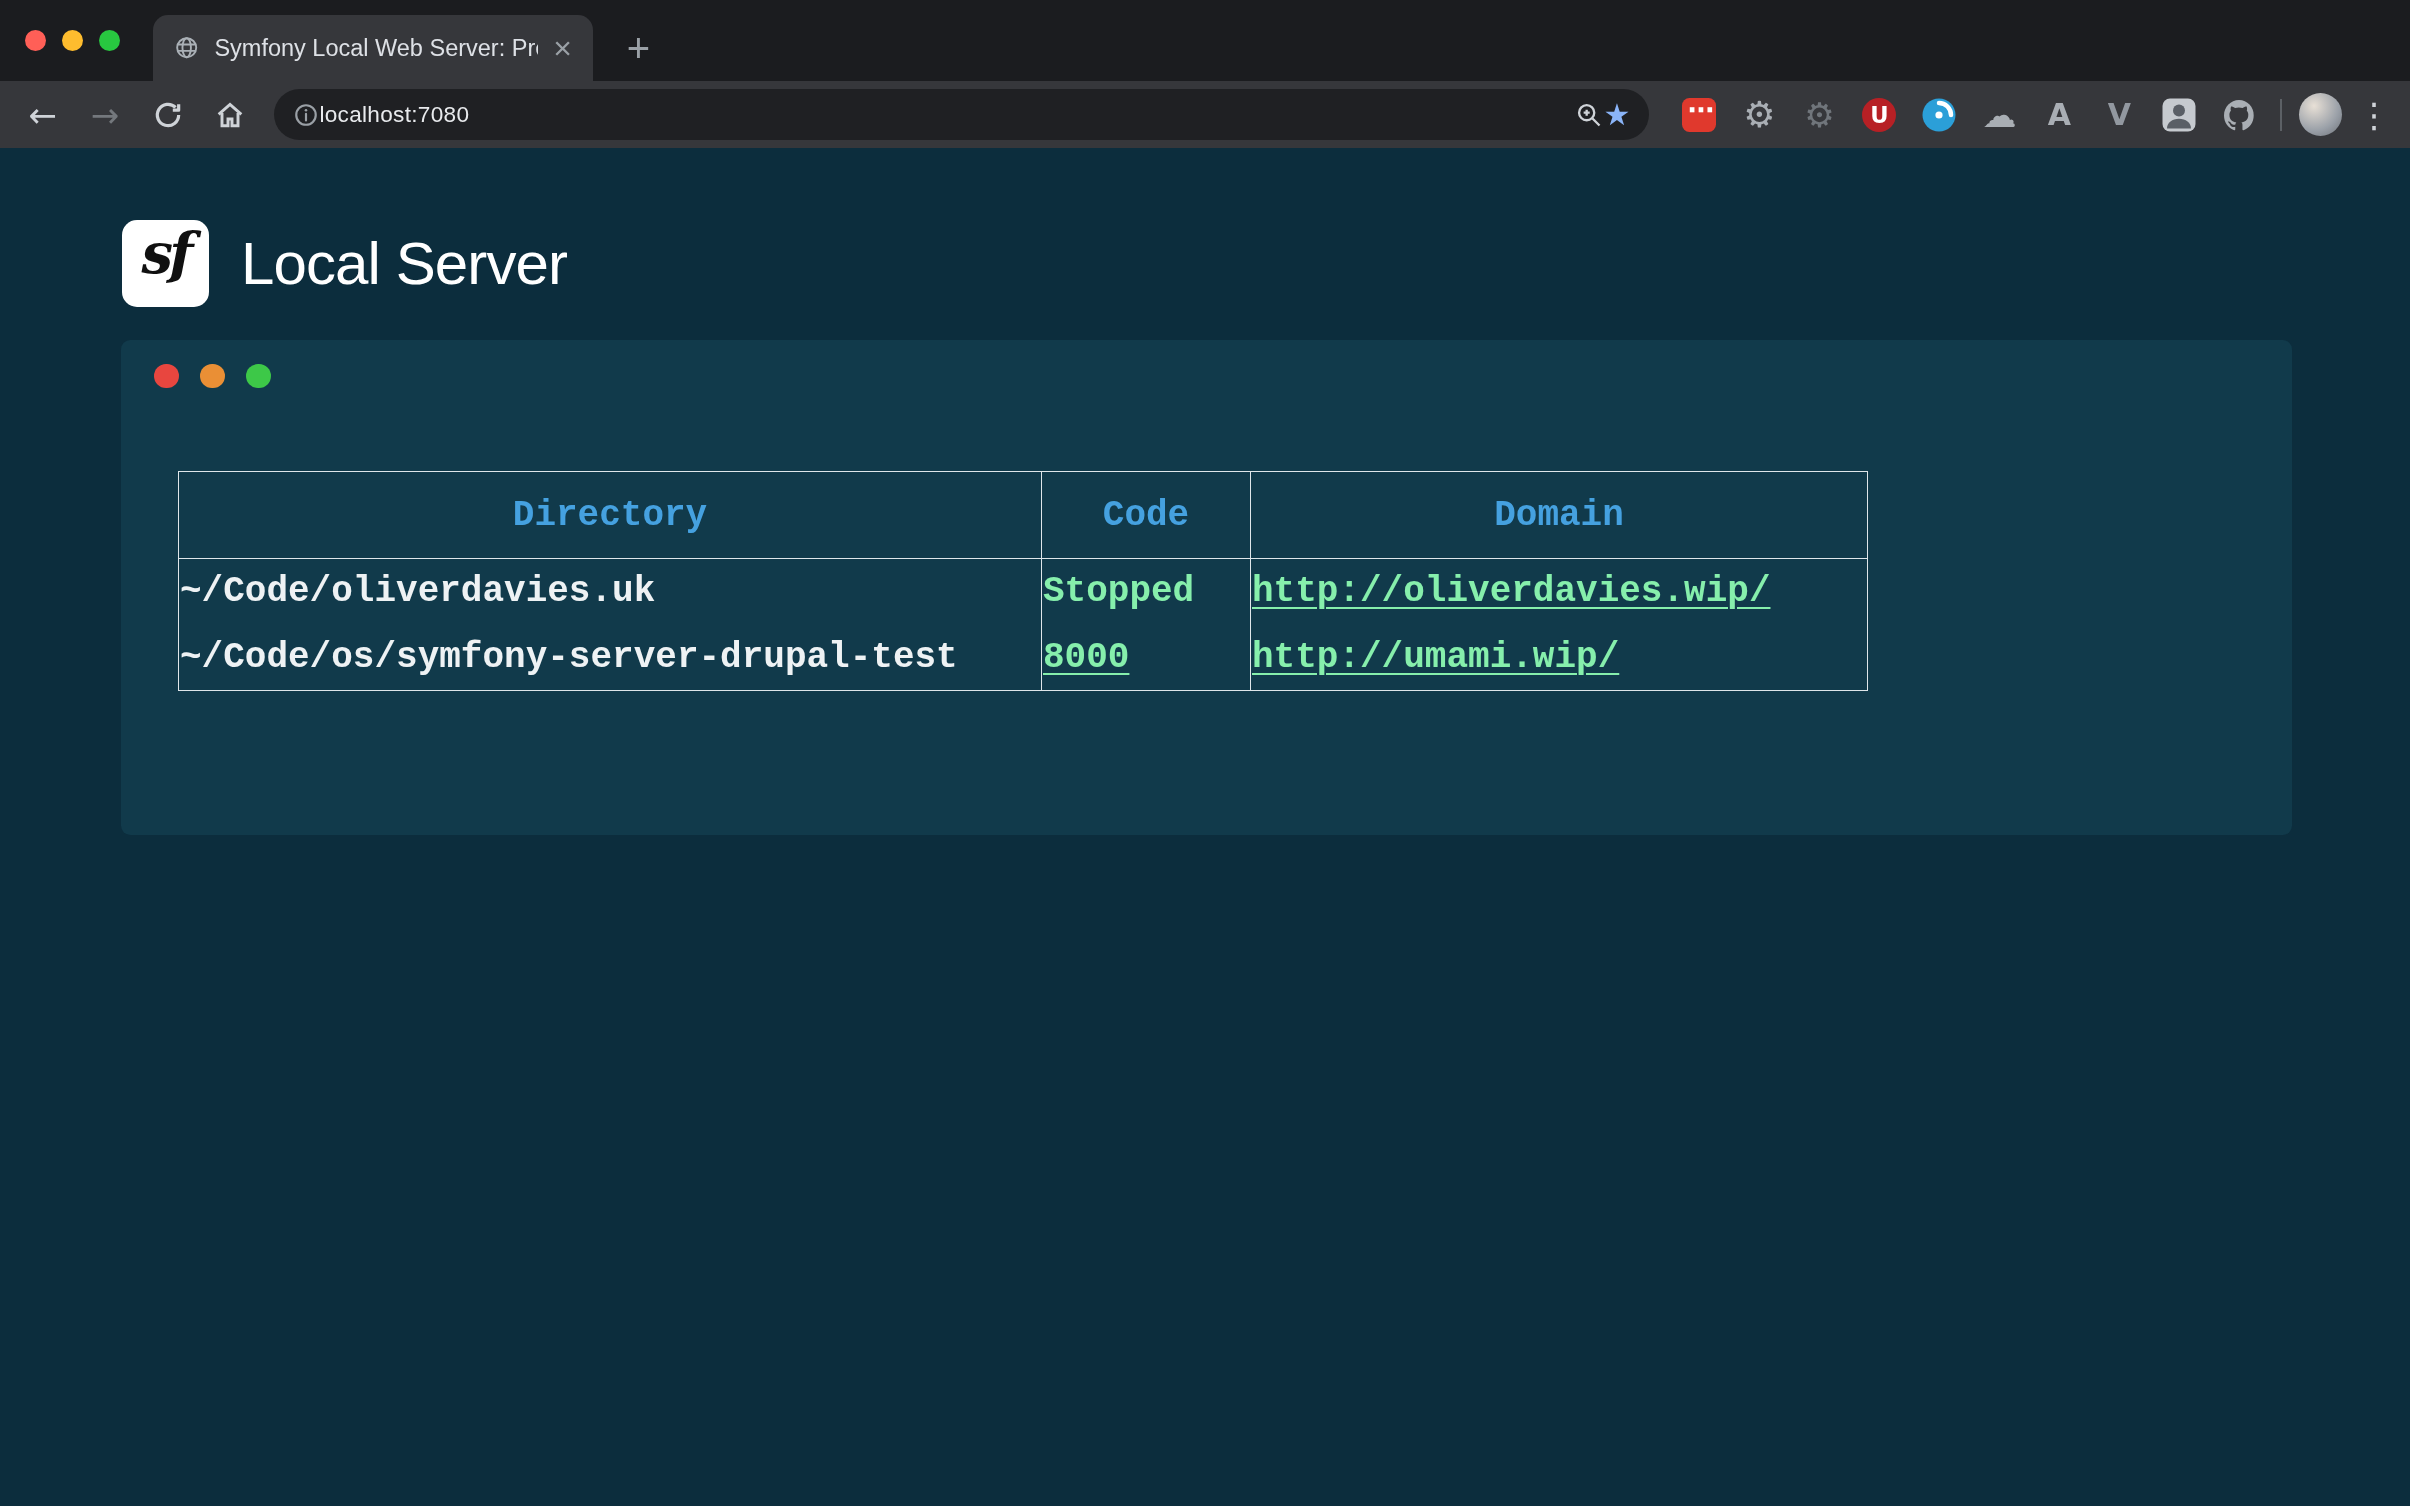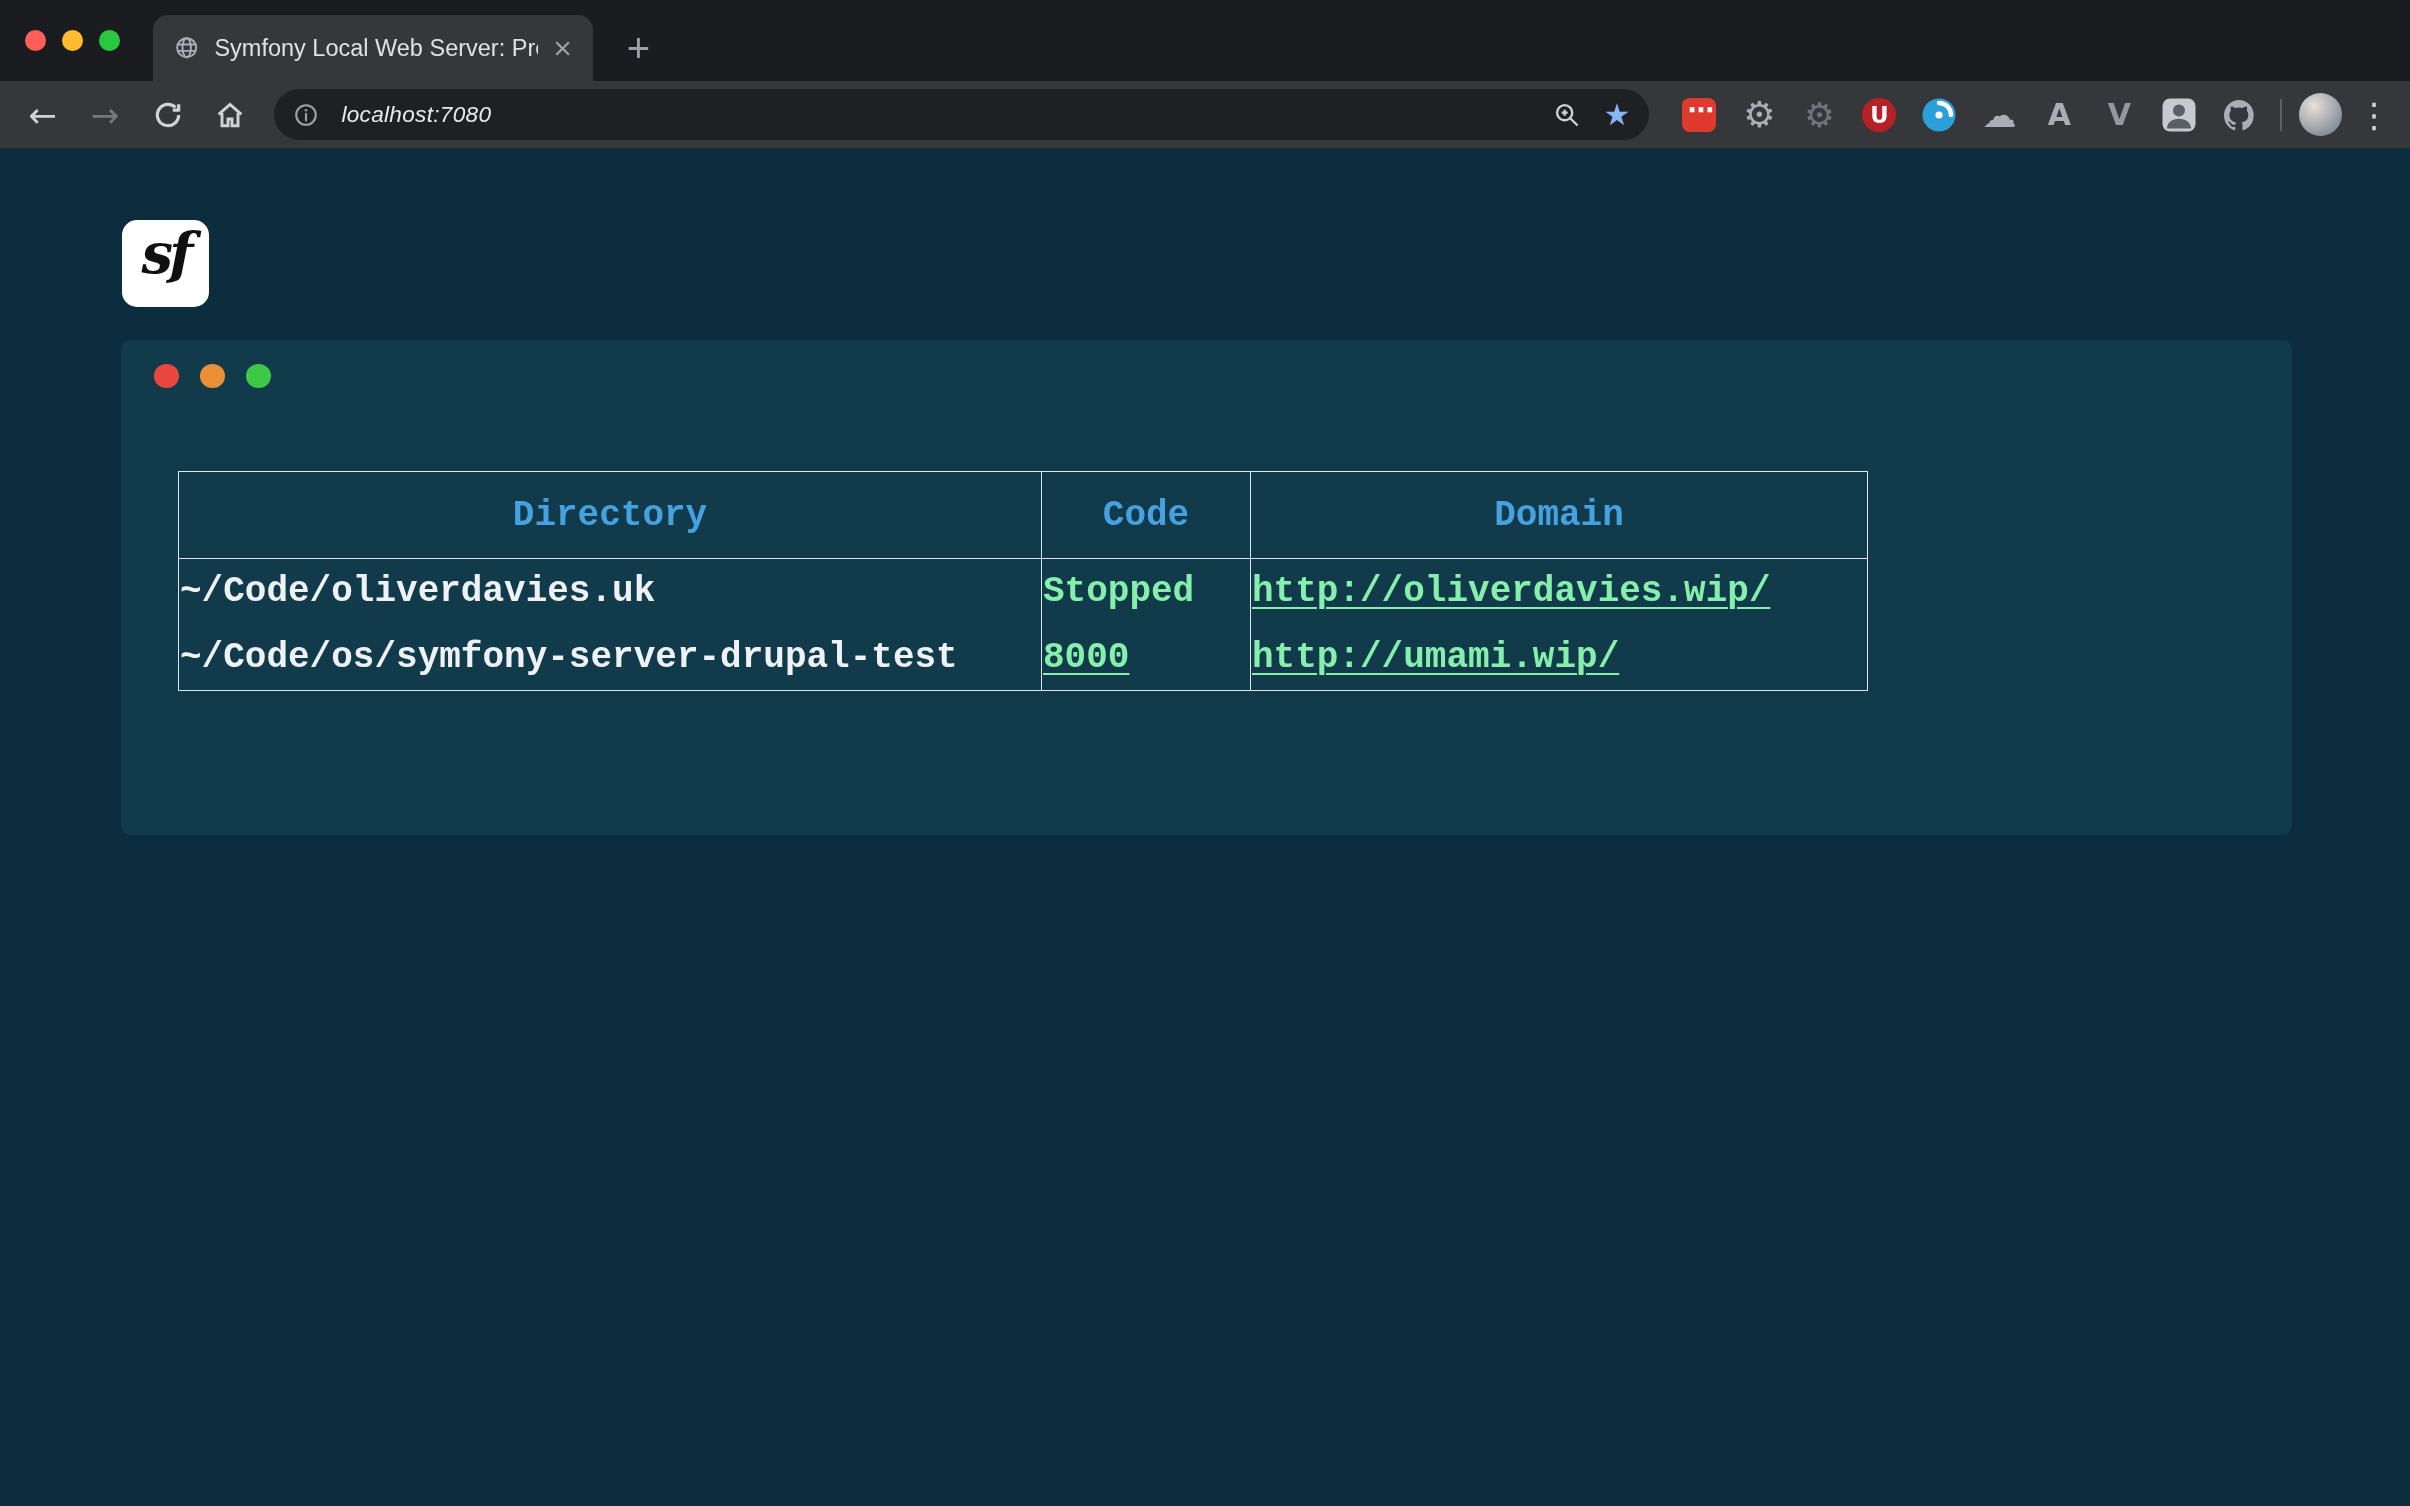--- a/index.html
+++ b/index.html
@@ -43,21 +43,21 @@
   .navbtn {
     width: 55px; height: 55px; border-radius: 50%; flex: none; margin-right: 7.5px;
     display: flex; align-items: center; justify-content: center;
     font-size: 34px; color: #cfd3d8; font-family: "DejaVu Sans", sans-serif;
   }
   .navbtn.disabled { color: #74787d; }
 
   .omnibox {
     flex: none; width: 1375px; height: 51px; margin-left: 9.4px;
     background: #1f2023; border-radius: 25.4px;
-    display: flex; align-items: center; gap: 22px; padding: 0 19px; font-style: italic;
+    display: flex; align-items: center; gap: 0; padding: 0 19px;
   }
   .url-text { flex: 1; font-size: 22.6px; color: #e8eaed; letter-spacing: 0.3px; }
   .star { flex: none; font-size: 30px; color: #8ab4f8; font-family: "DejaVu Sans", sans-serif; }
 
   .extensions { display: flex; align-items: center; gap: 20px; margin-left: 30px; }
   .ext {
     width: 40px; height: 40px; flex: none;
     display: flex; align-items: center; justify-content: center;
     font-family: "DejaVu Sans", sans-serif;
   }
@@ -216,20 +216,21 @@
 
     <div class="separator"></div>
     <div class="avatar"></div>
     <div class="menu">⋮</div>
   </div>
 
   <div class="content">
 
     <div class="brand">
       <div class="logo">sf</div>
+      <h1 class="page-title">Local Server</h1>
     </div>
 
     <div class="panel">
       <div class="dots">
         <span class="dot" style="background:#e8463f"></span>
         <span class="dot" style="background:#ea8f35"></span>
         <span class="dot" style="background:#3dc848"></span>
       </div>
 
       <table class="server-table">

